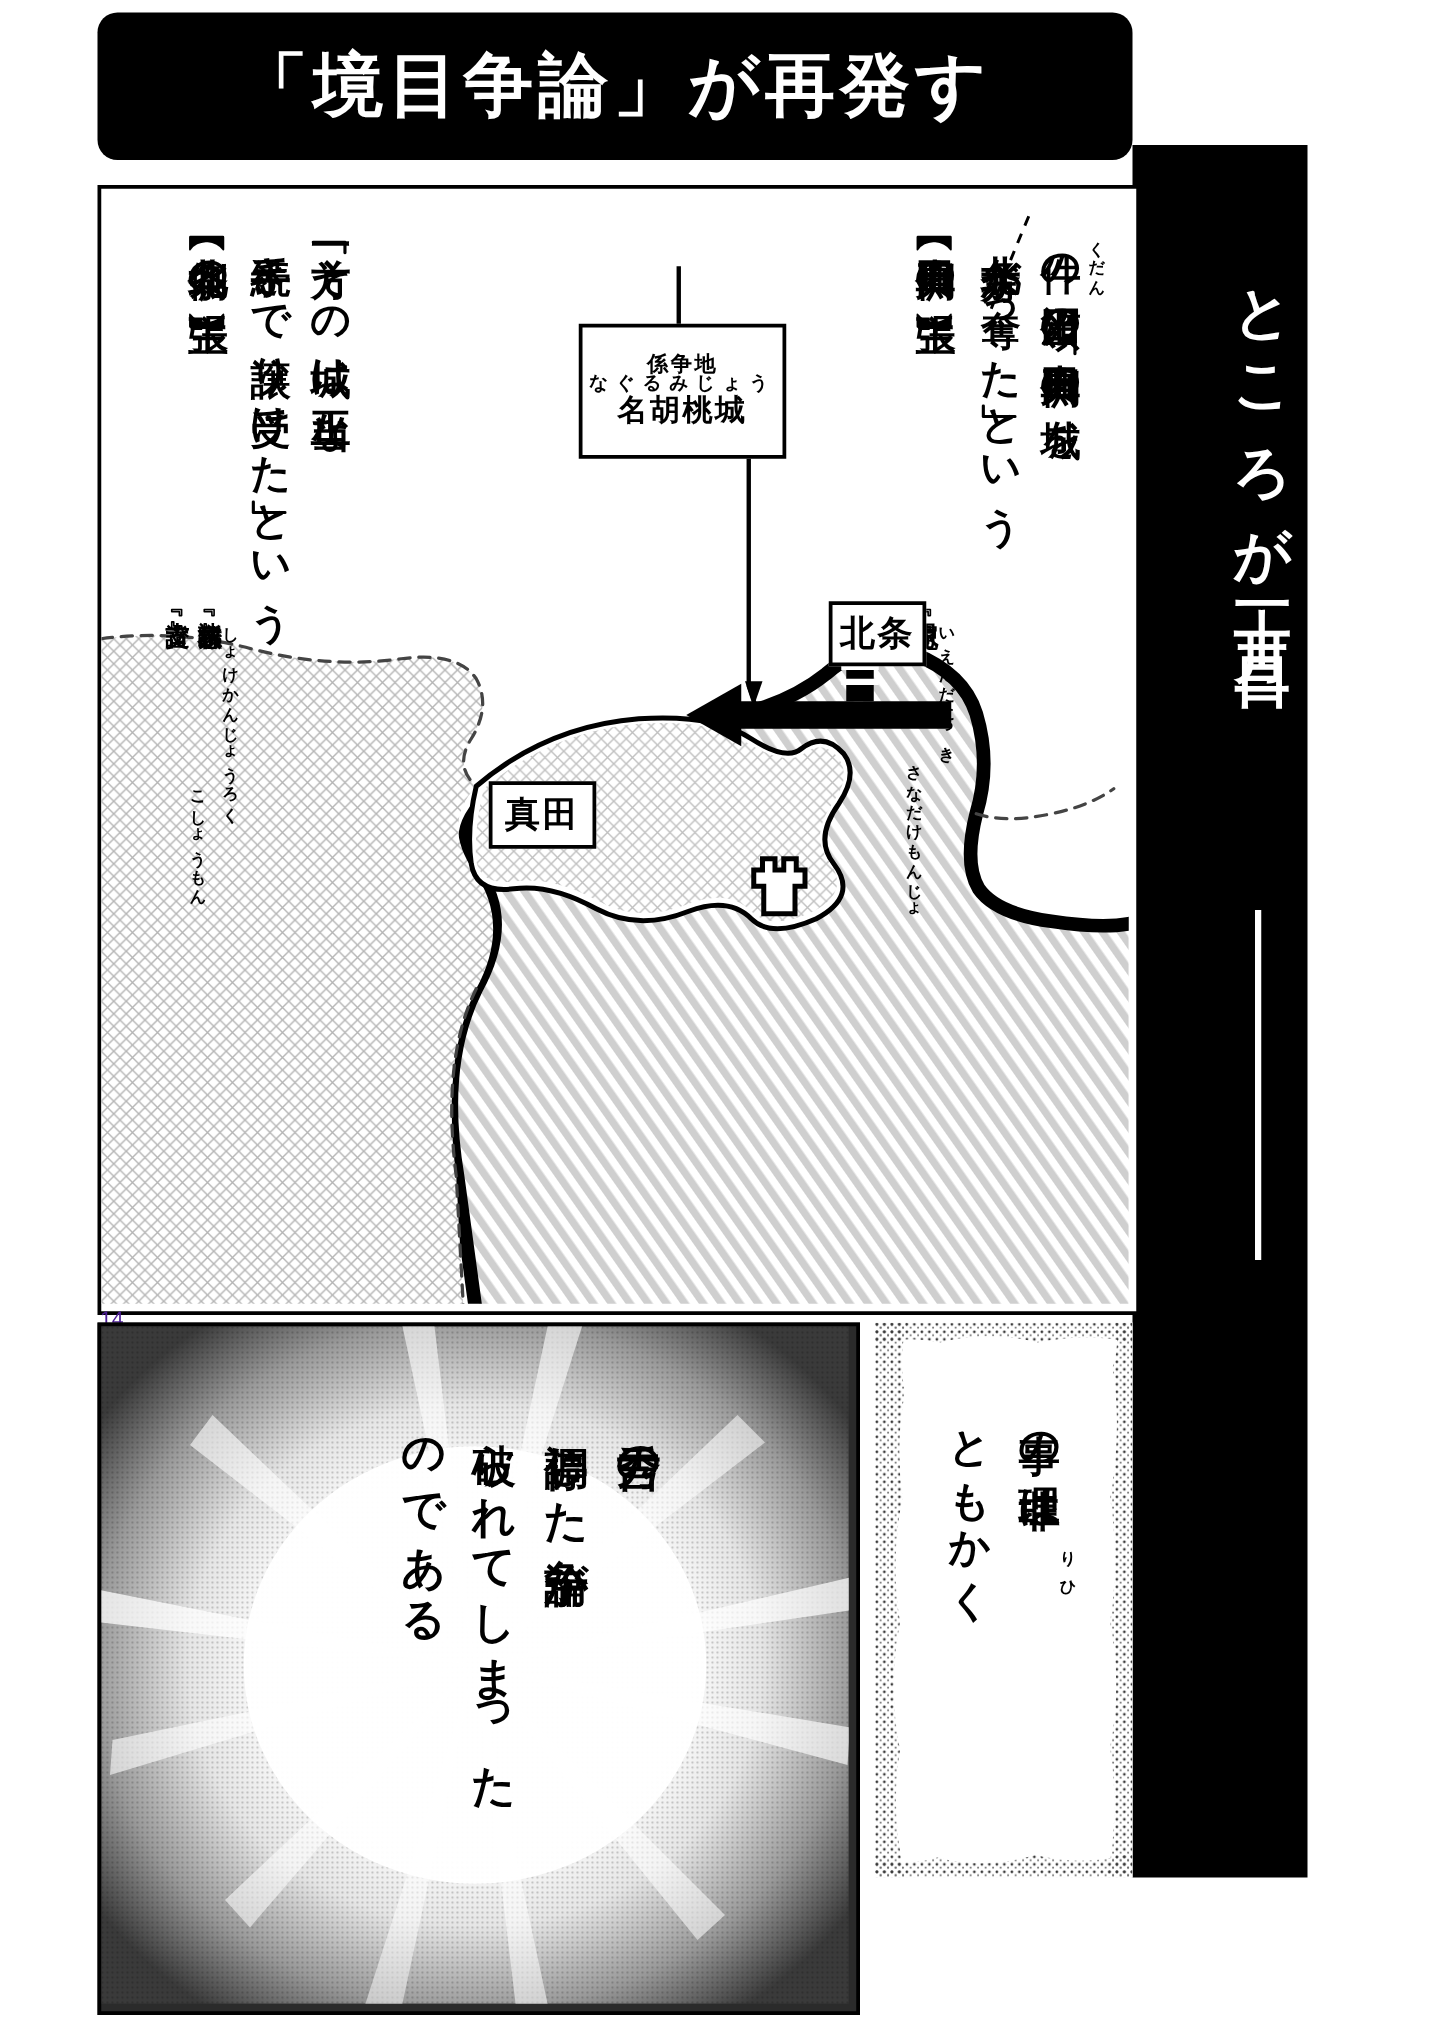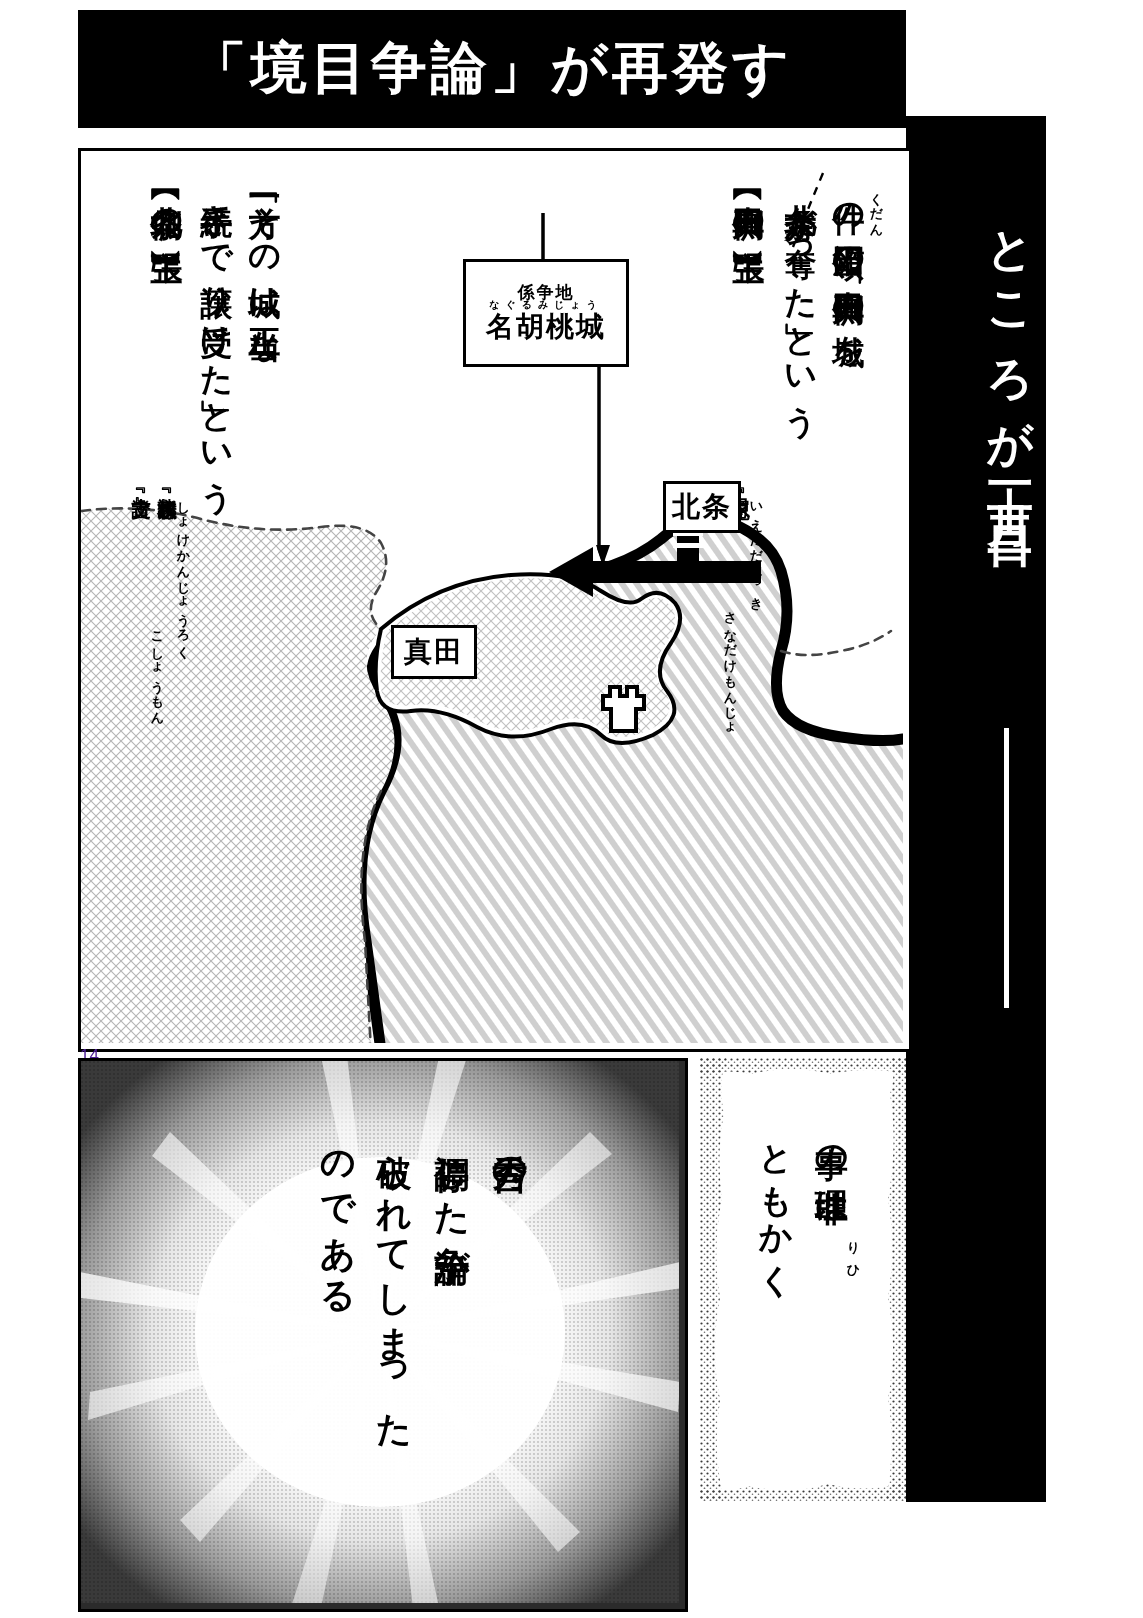--- a/index.html
+++ b/index.html
@@ -25,20 +25,21 @@
   .title-banner {
     position: absolute;
     left: 78px;
     top: 10px;
     width: 828px;
     height: 118px;
     background: #000;
     display: flex;
     align-items: center;
     justify-content: center;
+    border-radius: 16px;
   }
   .title-banner .title-text {
     color: #fff;
     font-size: 56px;
     font-weight: bold;
     letter-spacing: 4px;
     font-family: "DejaVu Serif", "Liberation Serif", serif;
     white-space: nowrap;
   }
 
@@ -143,26 +144,26 @@
     height: 98px;
     flex-direction: column;
     padding: 2px 0;
   }
   .castle-label .kanso {
     font-size: 17px;
     letter-spacing: 2px;
     line-height: 1.1;
   }
   .castle-label .castle-name {
-    font-size: 28px;
+    font-size: 24px;
     letter-spacing: 2px;
     line-height: 1.2;
   }
   .castle-label .castle-ruby {
-    font-size: 10px;
+    font-size: 15px;
     letter-spacing: 6px;
     line-height: 1;
     margin-top: -2px;
   }
   .hojo-label {
     left: 562px;
     top: 330px;
     width: 72px;
     height: 46px;
     font-size: 28px;

